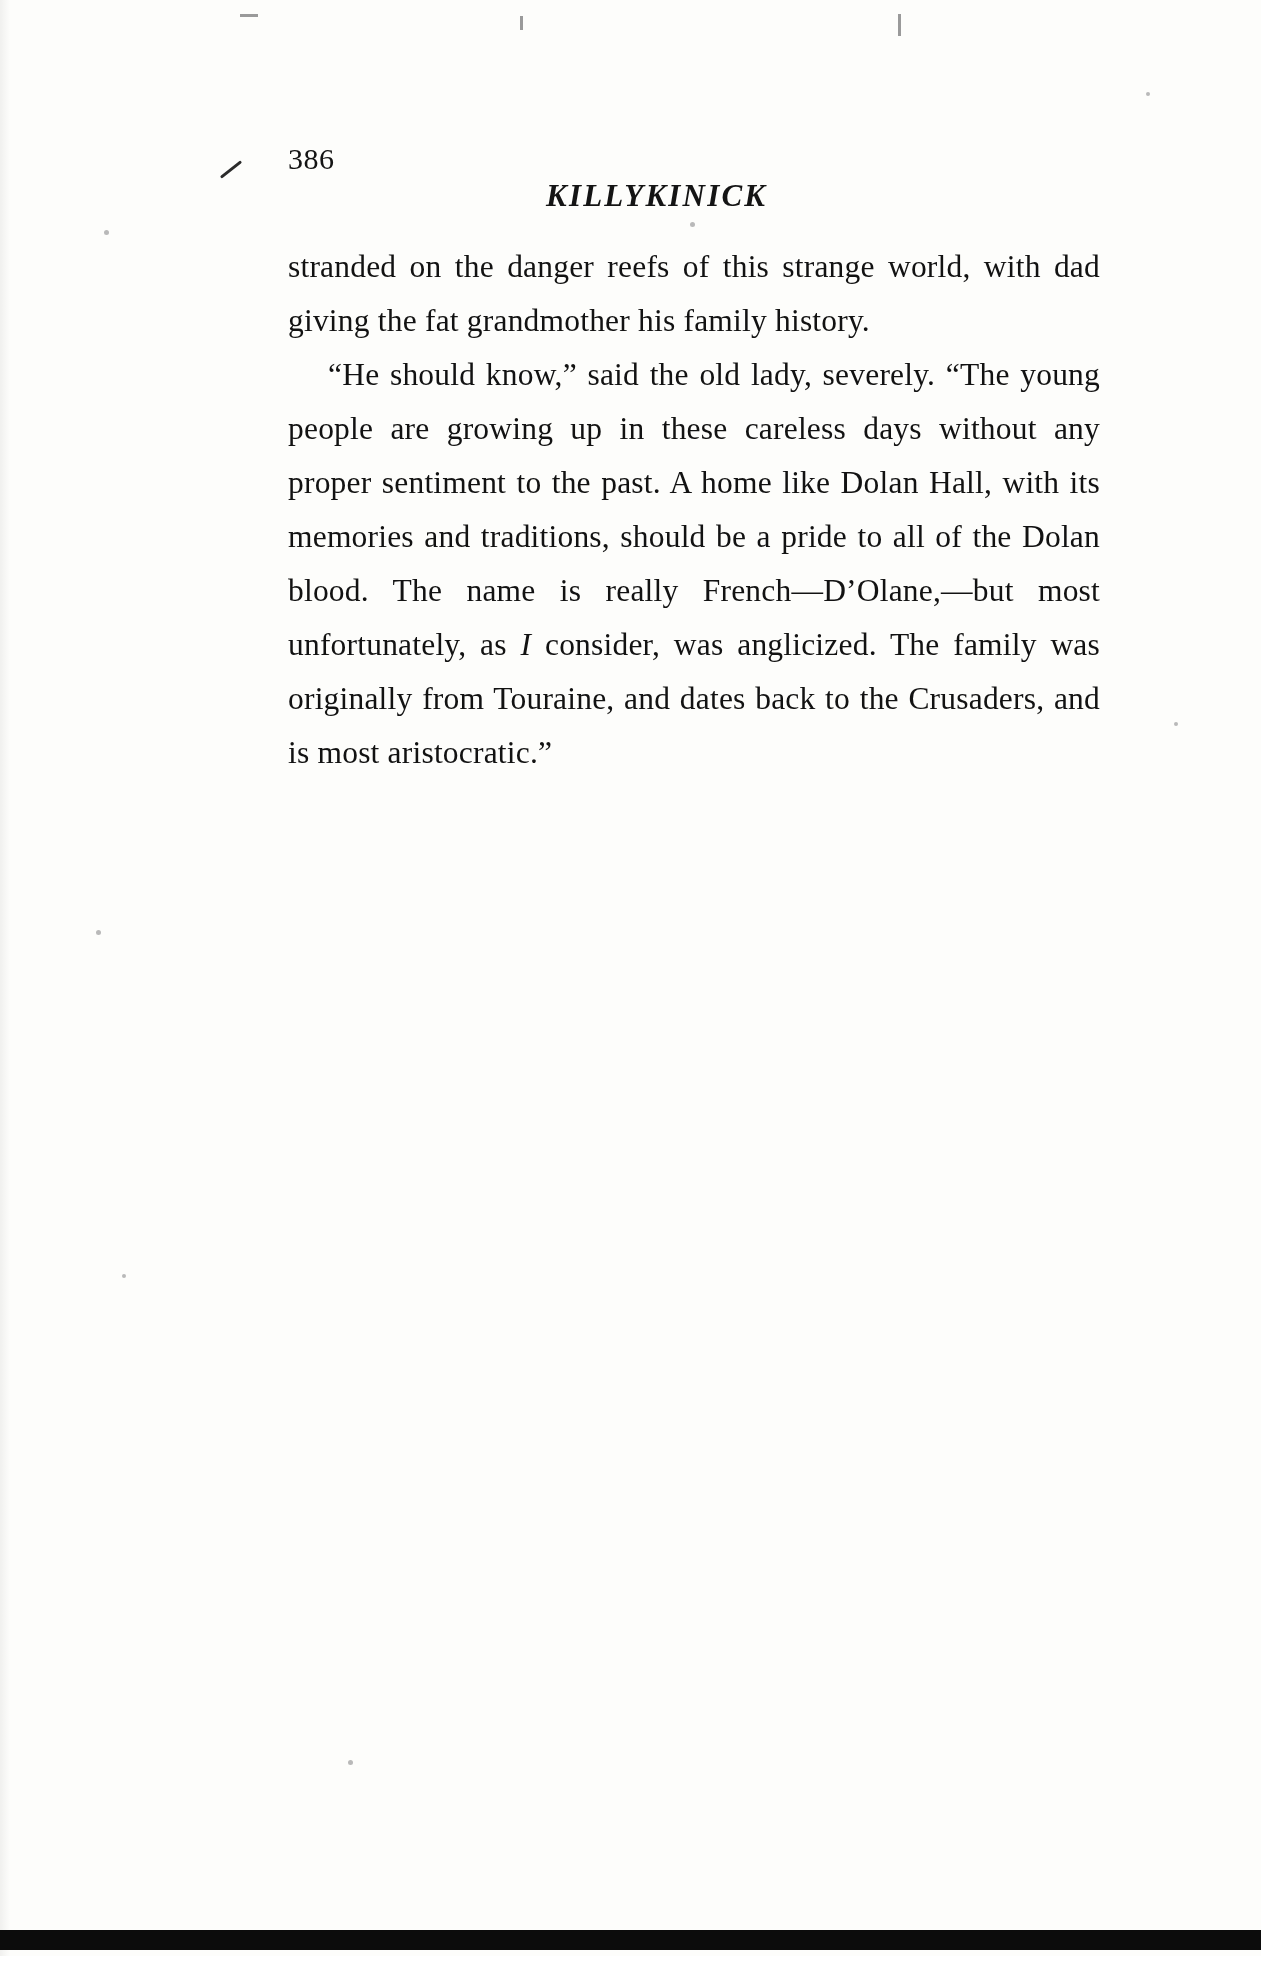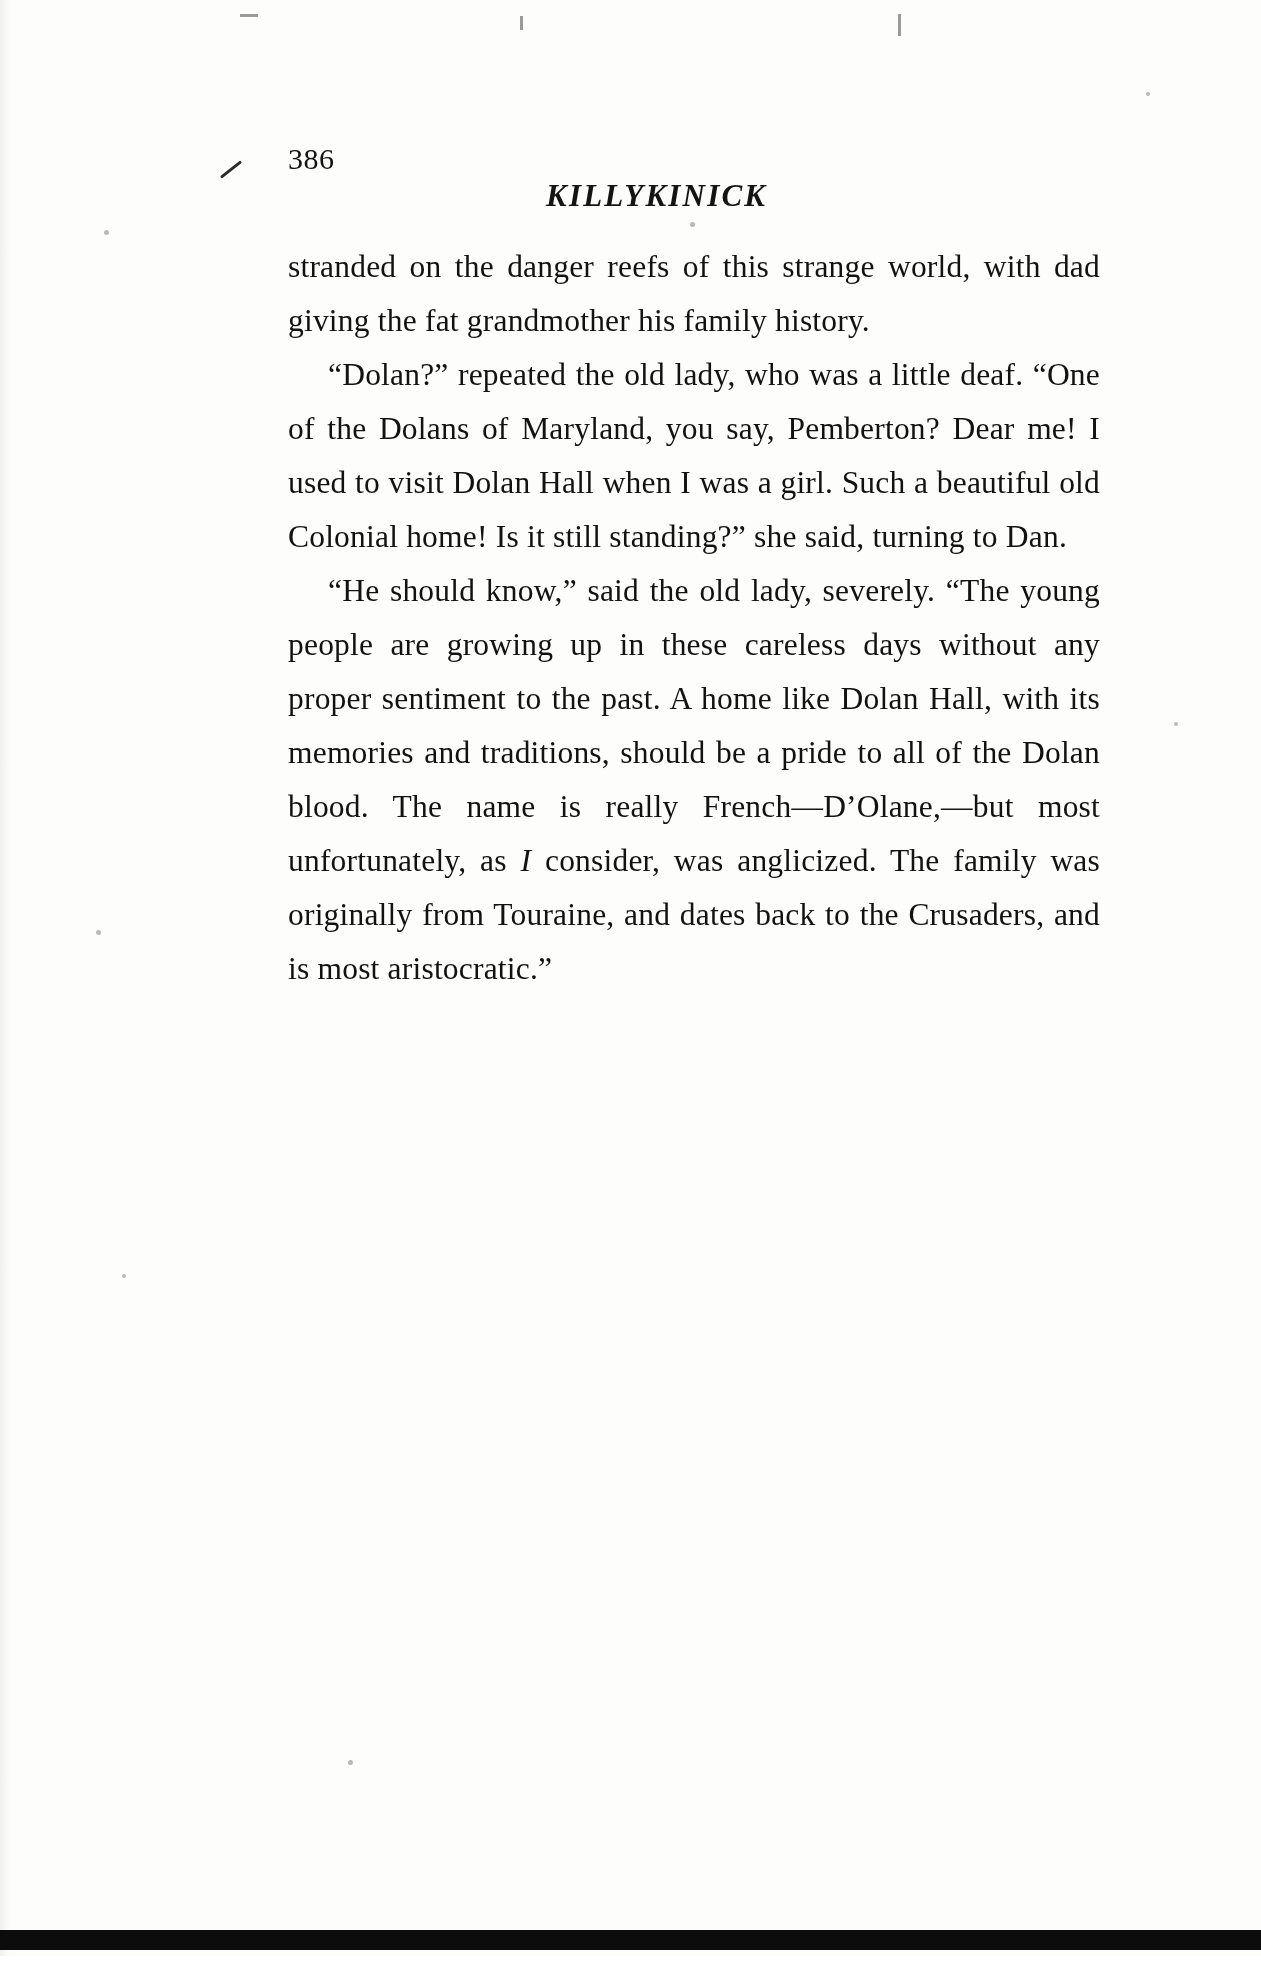--- a/index.html
+++ b/index.html
@@ -145,19 +145,18 @@
 
   <div class="pen-stroke"></div>
 
   <div class="running-head">
     <div class="folio">386</div>
     <div class="book-title">KILLYKINICK</div>
   </div>
 
   <div class="textblock">
     <p class="para">stranded on the danger reefs of this strange world, with dad giving the fat grandmother his family history.</p>
-    <p class="para indent">“Dolan?” repeated the old lady, who was a little deaf. “One of the Dolans of Maryland, you say, Pemberton? Dear me! I used to visit Dolan Hall when I was a girl. Such a beautiful old Colonial home! Is it still standing?” she said, turning to Dan.</p>
     <p class="para indent">“He should know,” said the old lady, severely. “The young people are growing up in these careless days without any proper sentiment to the past. A home like Dolan Hall, with its memories and traditions, should be a pride to all of the Dolan blood. The name is really French—D’Olane,—but most unfortunately, as <i>I</i> consider, was anglicized. The family was originally from Touraine, and dates back to the Crusaders, and is most aristocratic.”</p>
   </div>
 
   <div class="bottom-bar"></div>
   <div class="bottom-bar-2"></div>
 </div>
 
 </body></html>

